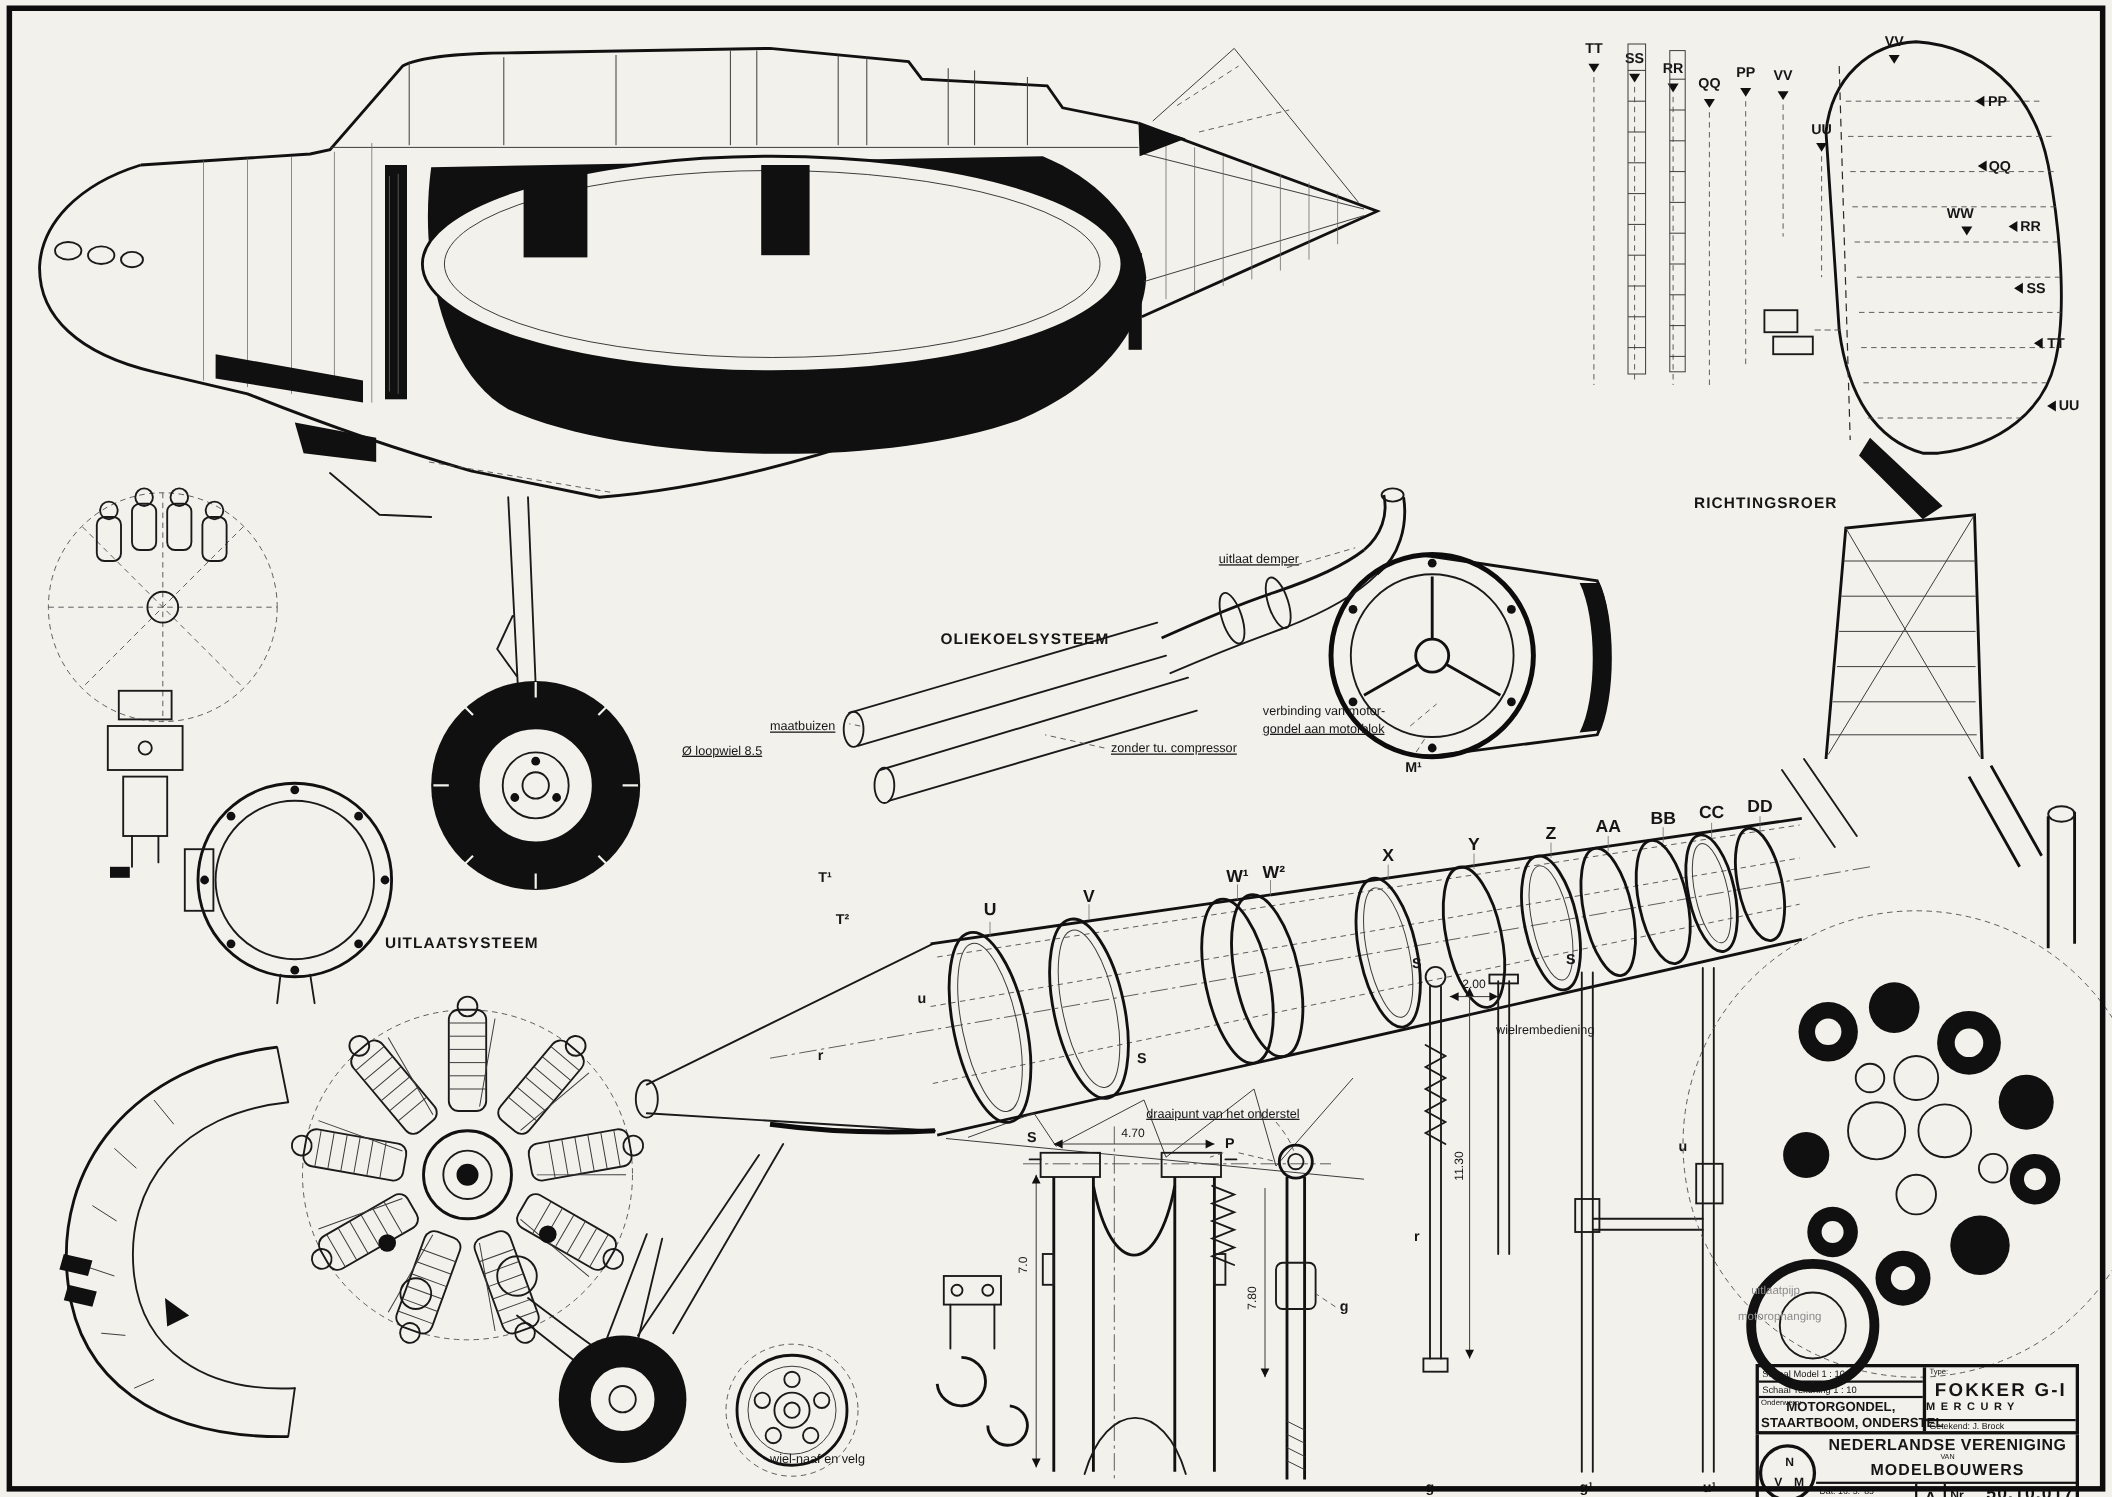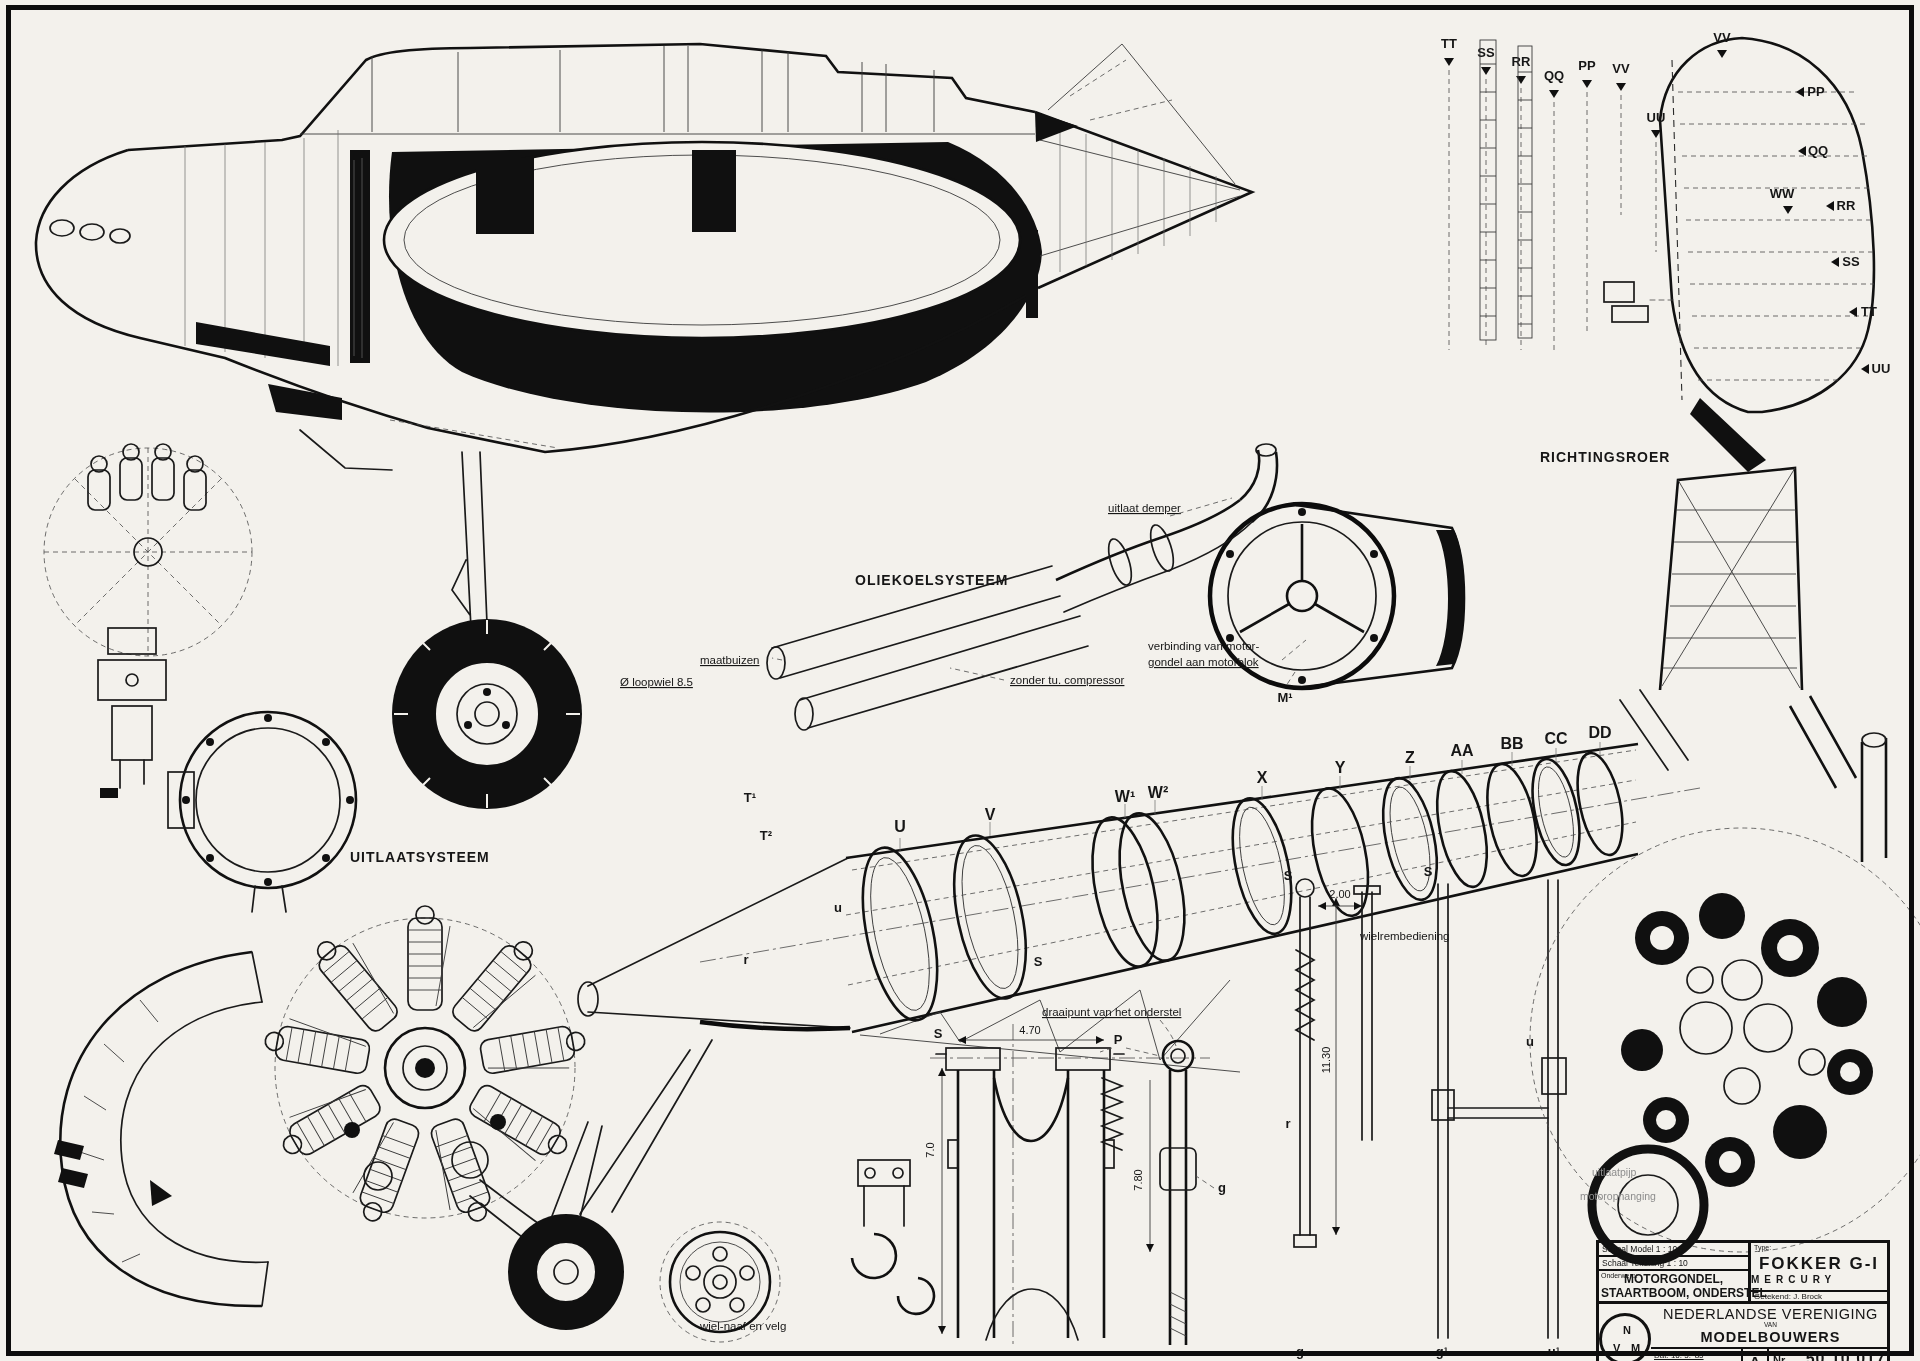--- a/index.html
+++ b/index.html
@@ -39,26 +39,26 @@
   .tb .typesub{font-size:10px;font-weight:bold;letter-spacing:5px;}
   .tb .getek{border-top:2px solid #111;font-size:8px;padding:0 3px;margin-top:auto;white-space:nowrap;}
   .tb .box2{border:3px solid #111;border-top:none;height:72px;display:flex;}
   .tb .logo{width:64px;display:flex;align-items:center;justify-content:center;}
   .tb .logoc{width:52px;height:52px;border:3px solid #111;border-radius:50%;position:relative;font-weight:bold;font-size:11px;}
   .tb .logoc span{position:absolute;}
   .tb .lN{left:21px;top:8px;}
   .tb .lV{left:11px;top:26px;}
   .tb .lM{left:29px;top:26px;}
   .tb .org{flex:1;display:flex;flex-direction:column;}
-  .tb .org1{font-size:14.5px;font-weight:normal;text-align:center;letter-spacing:.5px;margin-top:2px;}
+  .tb .org1{font-size:14.5px;font-weight:bold;text-align:center;letter-spacing:.5px;margin-top:2px;}
   .tb .orgvan{font-size:6.5px;text-align:center;line-height:1;}
   .tb .org2{font-size:14.5px;font-weight:bold;text-align:center;letter-spacing:1px;}
   .tb .brow{margin-top:auto;display:flex;border-top:2px solid #111;height:26px;}
   .tb .bdate{width:92px;font-size:8px;padding:1px 3px;border-right:2px solid #111;line-height:1.4;}
-  .tb .bdate div:first-child{border-bottom:1px solid #111;text-decoration:underline;}
+  .tb .bdate div:first-child{border-bottom:1px solid #111;}
   .tb .brev{width:26px;border-right:2px solid #111;display:flex;align-items:center;justify-content:center;font-weight:bold;font-size:15px;}
   .tb .bnr{flex:1;display:flex;align-items:baseline;padding:1px 4px;gap:18px;}
   .tb .nrlab{font-size:11px;font-weight:bold;}
   .tb .nrval{font-size:16px;font-weight:bold;letter-spacing:1px;}
 </style>
 </head>
 <body>
 
 <div class="sheet">
 <svg width="1920" height="1361" viewBox="0 0 1920 1361">

